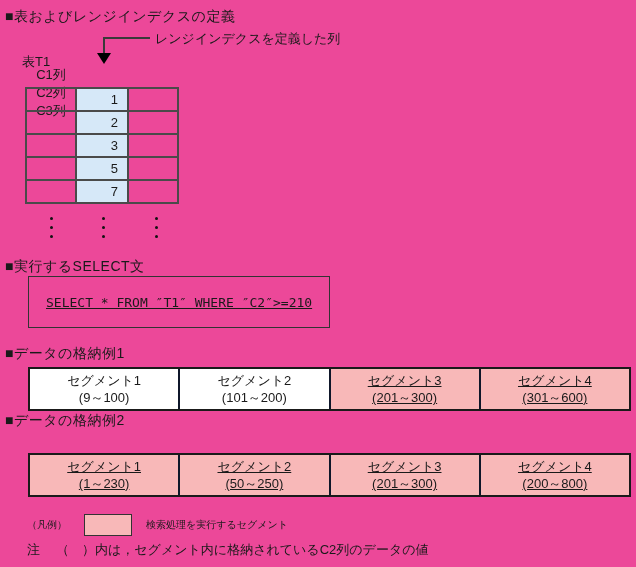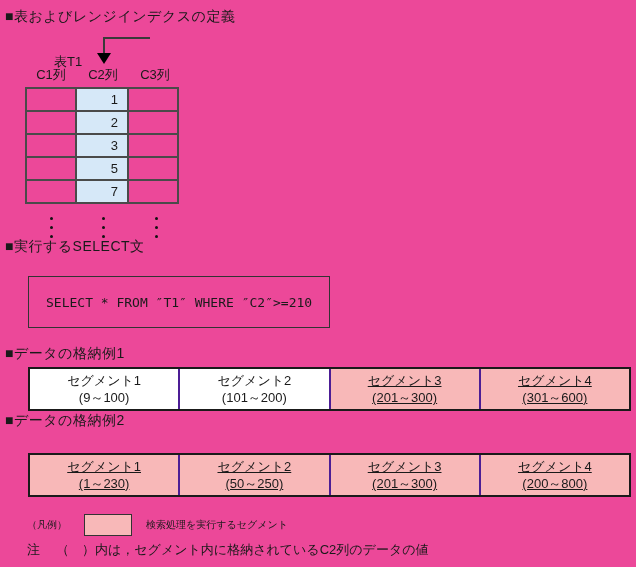--- a/index.html
+++ b/index.html
@@ -10,39 +10,39 @@
   }
   .heading { position:absolute; left:5px; font-size:14px; letter-spacing:0.5px; white-space:nowrap; }
 
   
   .arrow-h { position:absolute; left:104px; top:37px; width:46px; height:2px; background:#3a3a3a; }
   .arrow-v { position:absolute; left:103px; top:37px; width:2px; height:17px; background:#3a3a3a; }
   .arrow-head { position:absolute; left:97px; top:53px; width:0; height:0;
     border-left:7px solid transparent; border-right:7px solid transparent; border-top:11px solid #000; }
   .arrow-label { position:absolute; left:155px; top:30px; font-size:13px; white-space:nowrap; }
 
-  .table-name { position:absolute; left:22px; top:53px; font-size:13px;margin-left:32px; }
-  .col-headers { position:absolute; left:25px; top:66px; width:157px; display:flex; font-size:13px; }
+  .table-name { position:absolute; left:22px; top:53px; font-size:13px; }
+  .col-headers { position:absolute; left:25px; top:66px; width:157px; display:flex; font-size:13px;flex-direction:column; }
   .col-headers span { width:52px; text-align:center; }
 
   table.t1 { position:absolute; left:25px; top:87px; border-collapse:collapse; }
   table.t1 td { border:2px solid #4a4a4a; width:48px; height:21px; font-size:13px; padding:0; }
   table.t1 td.c2 { background:var(--blue,#d6e8f8); text-align:right; padding-right:9px; width:41px; }
 
   .dots { position:absolute; top:217px; display:flex; flex-direction:column; gap:6px; }
   .dots i { width:3px; height:3px; background:#111; border-radius:50%; }
 
   .sql-box { position:absolute; left:28px; top:276px; width:302px; height:52px;
     border:1px solid #333; box-sizing:border-box; display:flex; align-items:center;
     font-family:"DejaVu Sans Mono","Liberation Mono",monospace; font-size:13px;
-    padding-left:17px; white-space:nowrap; }
+    padding-left:17px; white-space:nowrap;text-decoration:underline; }
 
   .bar { position:absolute; left:28px; width:603px; height:44px; box-sizing:border-box;
     border:2px solid #1a1a1a; display:flex; }
-  .seg { flex:1; border-left:2px solid #4c1d95; display:flex; flex-direction:column;
+  .seg { flex:1; border-left:2px solid #0f172a; display:flex; flex-direction:column;
     justify-content:center; align-items:center; font-size:13px; line-height:17px; background:#fff; }
   .seg:first-child { border-left:none;align-items:center; }
   .seg.pink { background:var(--pink,#f8b8b8);text-decoration:underline; }
 
   .legend { position:absolute; left:27px; top:514px; display:flex; align-items:center; font-size:10px; }
   .legend-swatch { width:48px; height:22px; background:var(--pink,#f8b8b8); border:1px solid #333;
     margin-left:17px; margin-right:14px; box-sizing:border-box; }
 
   .note { position:absolute; left:27px; top:541px; display:flex; font-size:13px; }
   .note .note-label { margin-right:16px; }
@@ -50,20 +50,21 @@
 </head>
 <body>
 
 <div class="canvas">
 
   <div class="heading" style="top:8px">■表およびレンジインデクスの定義</div>
 
   <div class="arrow-h"></div>
   <div class="arrow-v"></div>
   <div class="arrow-head"></div>
+  <div class="arrow-label">レンジインデクスを定義した列</div>
 
   <div class="table-name">表T1</div>
 
   <div class="col-headers">
     <span>C1列</span>
     <span>C2列</span>
     <span>C3列</span>
   </div>
 
   <table class="t1">
@@ -105,21 +106,21 @@
       <i></i>
       <i></i>
       <i></i>
     </div>
   <div class="dots" style="left:155px">
       <i></i>
       <i></i>
       <i></i>
     </div>
 
-  <div class="heading" style="top:238px">■実行するSELECT文</div>
+  <div class="heading" style="top:258px">■実行するSELECT文</div>
   <div class="sql-box">
     <span>SELECT * FROM ″T1″ WHERE ″C2″&gt;=210</span>
   </div>
 
   <div class="heading" style="top:345px">■データの格納例1</div>
   <div class="bar" style="top:367px">
     <div class="seg">
       <div>セグメント1</div>
       <div>(9～100)</div>
     </div>

